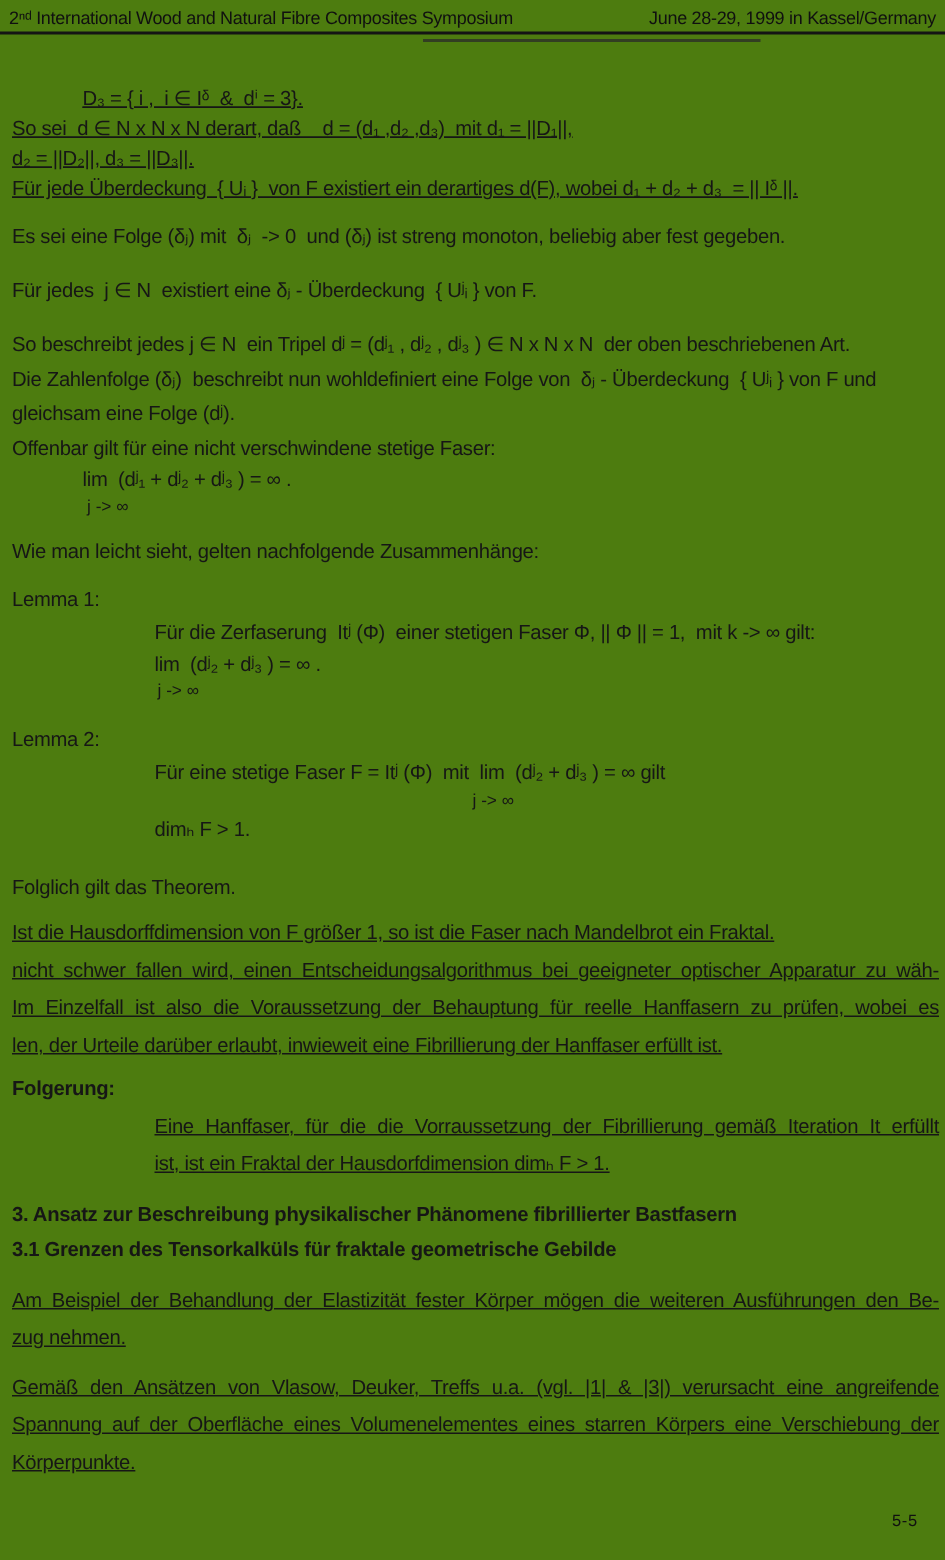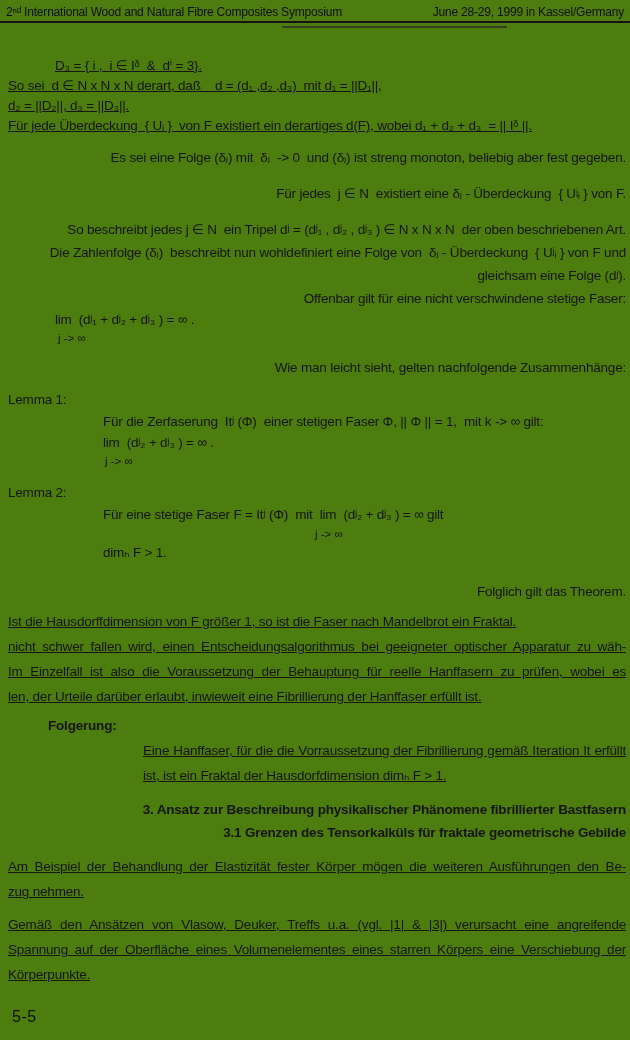--- a/index.html
+++ b/index.html
@@ -30,21 +30,21 @@
     left: 282px; top: 26px;
     width: 225px; height: 2px;
     background: #2a2a2a;
     opacity: .75;
   }
   
   .content { padding: 0 4px 0 8px; }
   .block div { white-space: pre; }
   .lh20 div, .lh20 { line-height: 20px; text-decoration: underline; }
   .lh22 div, .lh22 { line-height: 22px; }
-  .lh23 div, .lh23 { line-height: 23px; text-align: right; }
+  .lh23 div, .lh23 { line-height: 23px; }
   .lh25 div, .lh25 { line-height: 25px; }
   .para { white-space: pre; }
   .indent-first div:first-child { padding-left: 47px; }
   .lim-line { white-space: pre; padding-left: 47px; line-height: 20px; }
   .limsub { white-space: pre; font-size: 11.5px; line-height: 16px; letter-spacing: 0; }
   .limsub.at47 { padding-left: 50px; }
   .lemma-content { padding-left: 95px; }
   .lemma-content .lim-line { padding-left: 0; }
   .lemma-content .limsub { padding-left: 2px; }
   .limsub.under-lim { margin-left: 212px; padding-left: 0; }
@@ -55,28 +55,28 @@
   .just-skip-first div:first-child { text-align-last: left; }
   .folg-lines { padding-left: 95px; }
   
   .mt33 { margin-top: 33px; }
   .mt16 { margin-top: 16px; }
   .mt15 { }
   .mt13 { margin-top: 13px; }
   .mt10 { margin-top: 10px; }
   .mt8  { margin-top: 8px; }
   .mt6  { margin-top: 6px; }
-  .mt4  { margin-top: 4px; margin-left: 40px; }
+  .mt4  { margin-top: 4px; }
   
   .footer {
     position: absolute;
-    left: 12px; top: 1008px;
+    left: 0; top: 1008px;
     width: 612px;
-    text-align: left;
-    font-size: 16px;
+    text-align: right;
+    font-size: 11px;
     letter-spacing: 0.5px;
     color: #101010;
   }
 </style>
 </head>
 <body>
 
 <div id="page">
 
   <div class="header">

